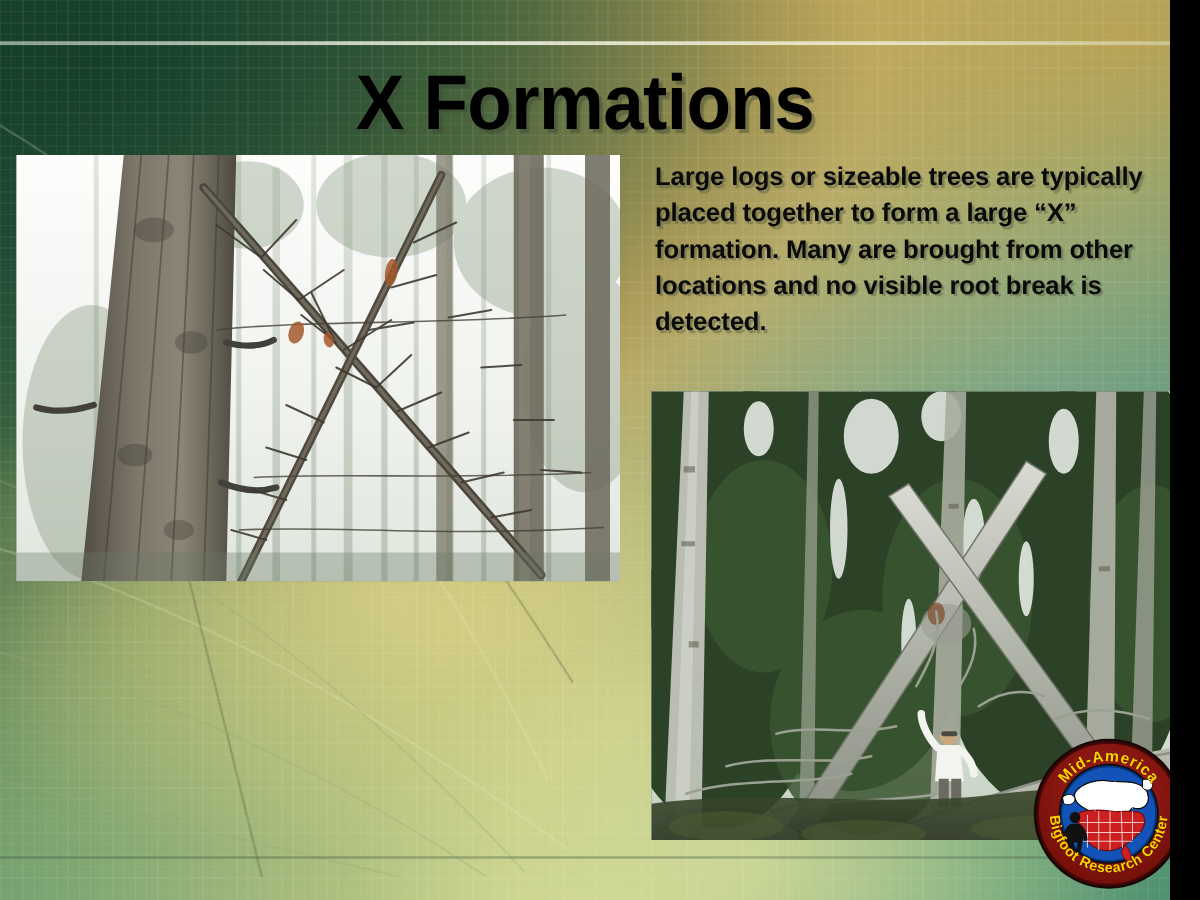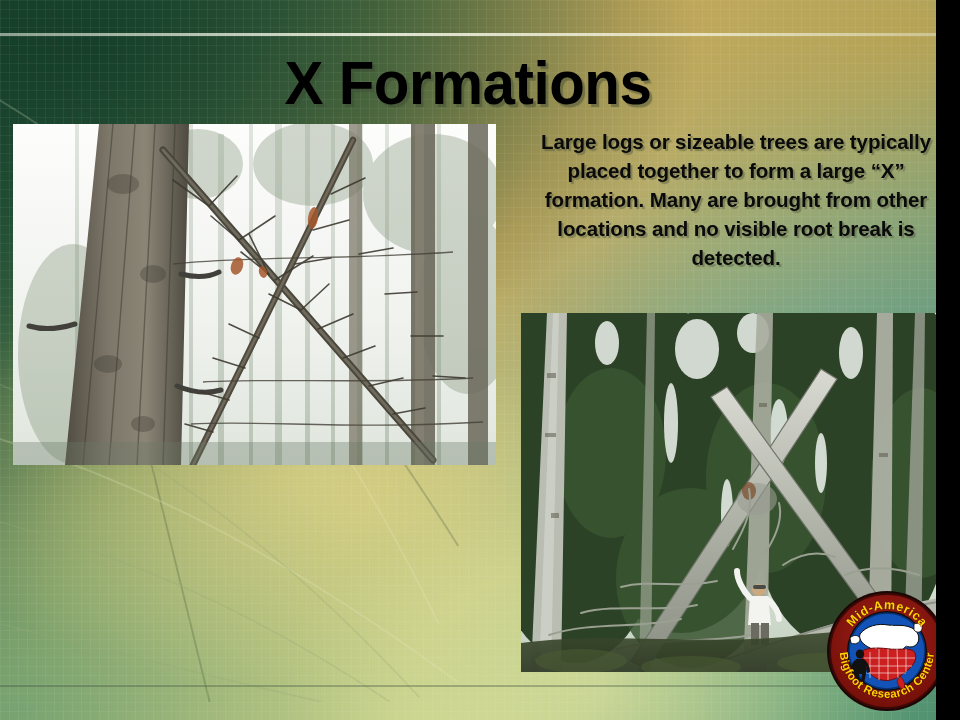--- a/index.html
+++ b/index.html
@@ -108,21 +108,20 @@
 
   
   .body-text {
     position: absolute;
     font-weight: 900;
     font-size: 20.5px;
     line-height: 29px;
     color: #0a0a0a;
     text-shadow: 2px 2px 1px rgba(90,95,70,0.55);
     letter-spacing: -0.1px;
-    text-align: center;
   }
   #text-right {
     left: 524px;
     top: 127px;
     width: 424px;
   }
   #text-left {
     left: 18px;
     top: 481px;
     width: 486px;

